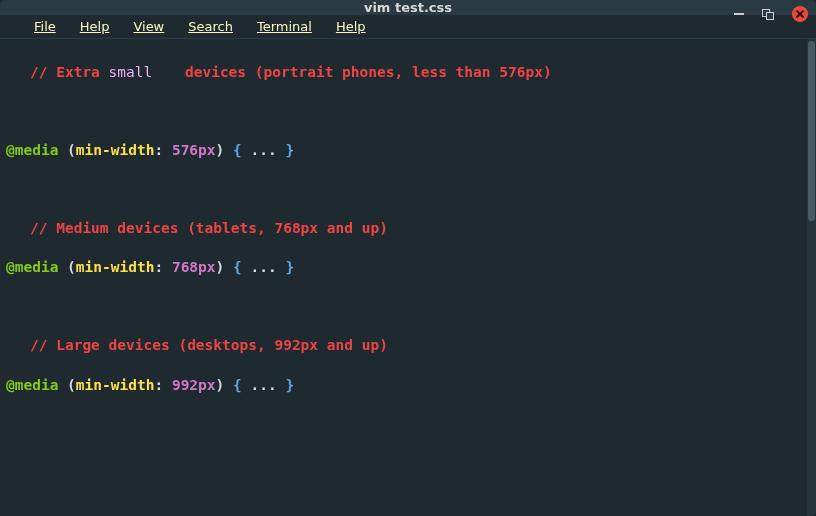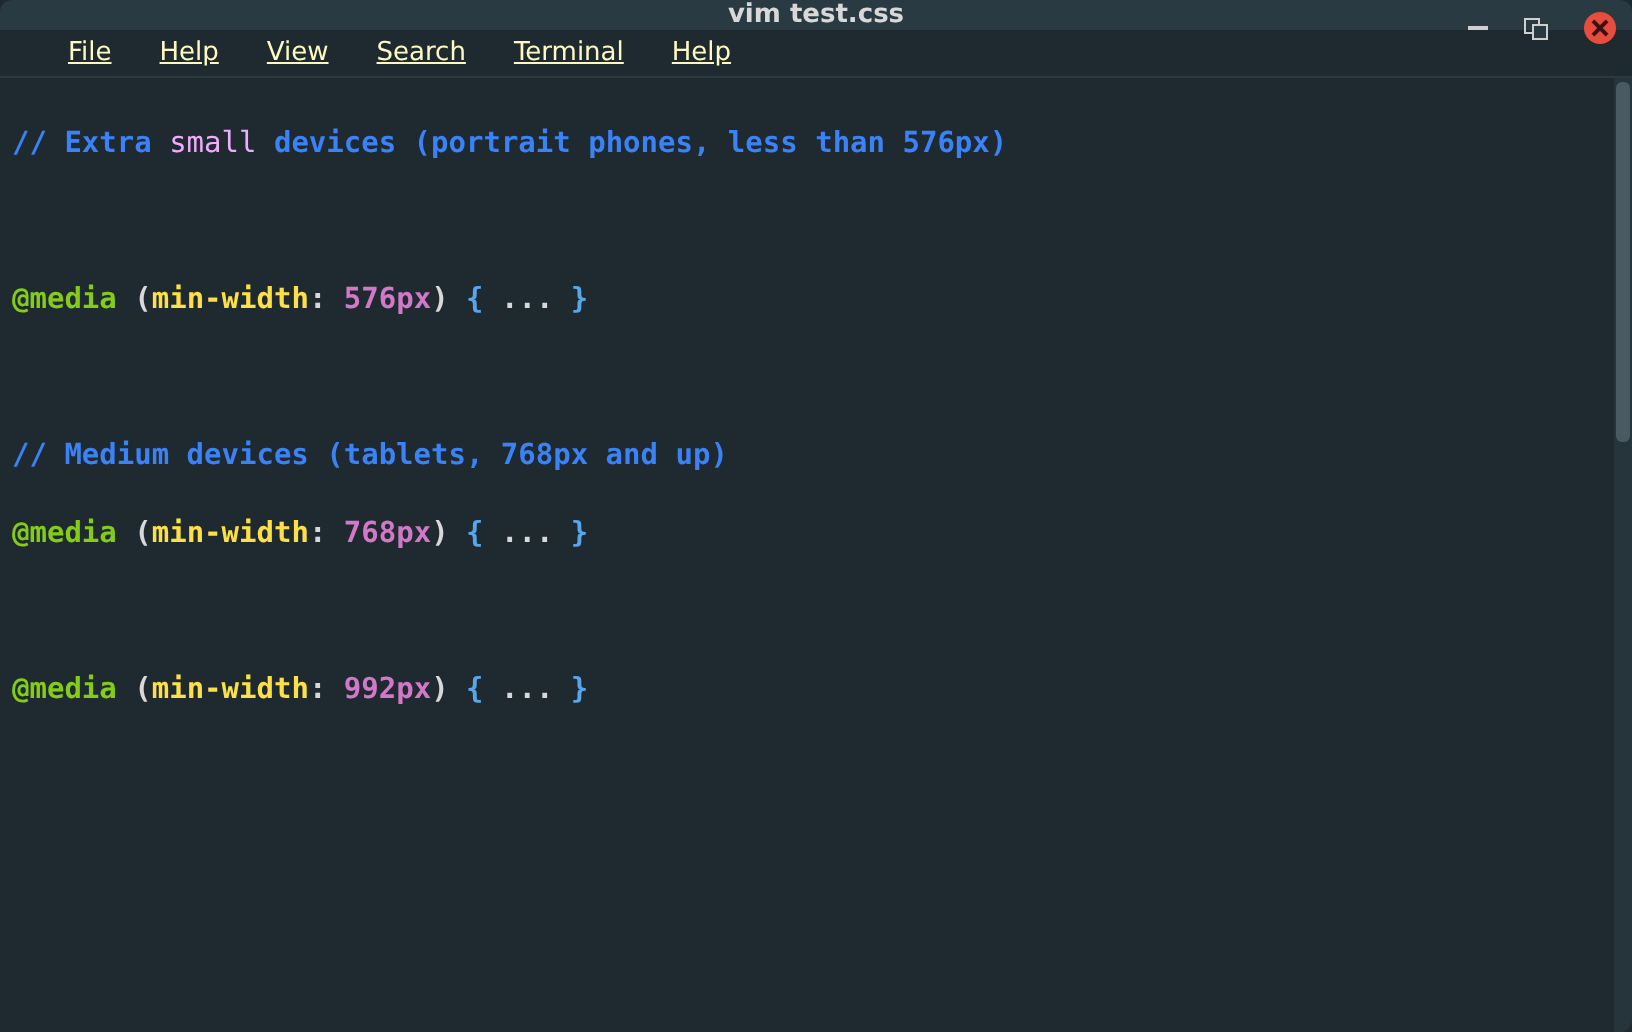--- a/index.html
+++ b/index.html
@@ -16,21 +16,21 @@
   .tb-close { width: 16px; height: 16px; border-radius: 50%; background: #e74c3c; position: relative; }
   .tb-close::before, .tb-close::after { content: ""; position: absolute; left: 7px; top: 3px; width: 2px; height: 10px; background: #3a1212; }
   .tb-close::before { transform: rotate(45deg); }
   .tb-close::after { transform: rotate(-45deg); }
   .menubar { height: 28px; background: #1e2a30; display: flex; align-items: center; padding: 0 24px; gap: 4px; font-family: "DejaVu Sans", sans-serif; font-size: 13px; color: #fef9c3; border-bottom: 1px solid #2a3a42; text-decoration: underline; }
   .menu-item { padding: 4px 10px; cursor: pointer; }
   .editor-wrap { flex: 1; display: flex; position: relative; }
   .editor { flex: 1; padding: 4px 6px 0 6px; font-size: 14.5px; line-height: 1.35; color: #d8d8d8; white-space: pre; overflow: hidden; font-weight: 600; }
   .scrollbar { width: 9px; background: #26343b; position: relative; }
   .scrollthumb { position: absolute; top: 2px; left: 1px; width: 7px; height: 180px; background: #4a5a62; border-radius: 3px; }
-  .c-comment { color: #3b82f6; }
+  .c-comment { color: #ef4444; margin-left: 24px; }
   .c-kw { color: #f0abfc; font-weight: 400; }
   .c-media { color: #84cc16; }
   .c-prop { color: #fde047; }
   .c-num { color: #d178c8; margin-top: 44px; }
   .c-brace { color: #58a6e8; font-weight: 700; }
   .c-dots { color: #d8d8d8; }
   .line { min-height: 1.35em; }
 </style>
 </head>
 <body>
@@ -57,20 +57,21 @@
 
   <div class="editor-wrap">
     <div class="editor">
 <div class="line"><span class="c-comment">// Extra </span><span class="c-kw">small</span><span class="c-comment"> devices (portrait phones, less than 576px)</span></div>
 <div class="line"></div>
 <div class="line"><span class="c-media">@media</span><span> (</span><span class="c-prop">min-width</span><span>: </span><span class="c-num">576px</span><span>) </span><span class="c-brace">{</span><span class="c-dots"> ... </span><span class="c-brace">}</span></div>
 <div class="line"></div>
 <div class="line"><span class="c-comment">// Medium devices (tablets, 768px and up)</span></div>
 <div class="line"><span class="c-media">@media</span><span> (</span><span class="c-prop">min-width</span><span>: </span><span class="c-num">768px</span><span>) </span><span class="c-brace">{</span><span class="c-dots"> ... </span><span class="c-brace">}</span></div>
 <div class="line"></div>
+<div class="line"><span class="c-comment">// Large devices (desktops, 992px and up)</span></div>
 <div class="line"><span class="c-media">@media</span><span> (</span><span class="c-prop">min-width</span><span>: </span><span class="c-num">992px</span><span>) </span><span class="c-brace">{</span><span class="c-dots"> ... </span><span class="c-brace">}</span></div>
 <div class="line"></div>
 
 
 
 
 
 
 
 

